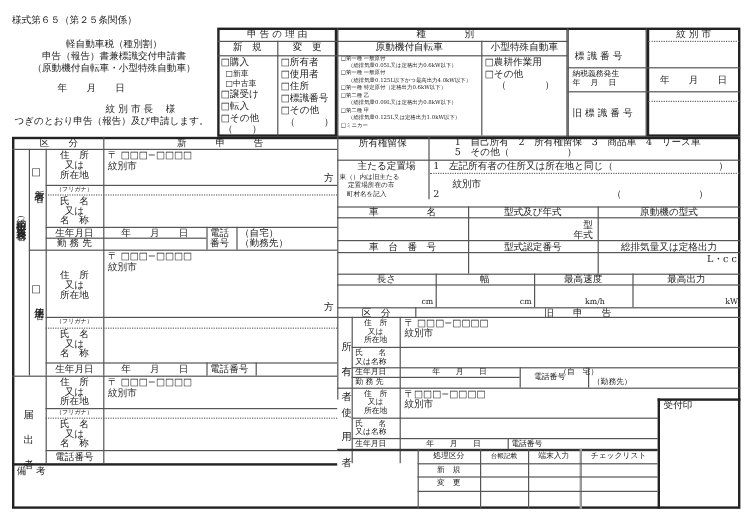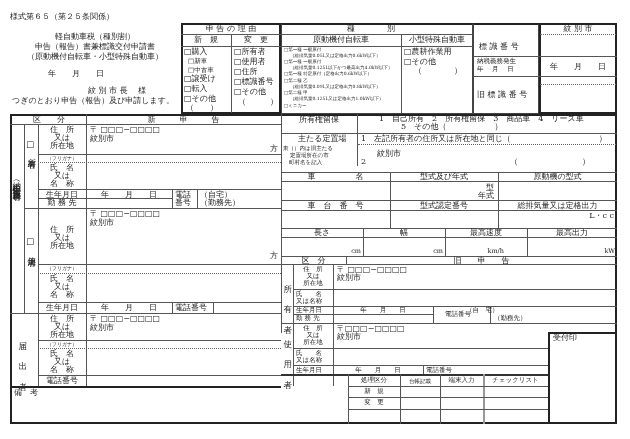--- a/index.html
+++ b/index.html
@@ -171,21 +171,21 @@
 <div class="vl" style="left:38px;top:313px;height:73px"></div>
 <div class="vl" style="left:86px;top:313px;height:73px"></div>
 <div class="hl" style="left:10px;top:386px;width:271px;border-top:2px solid #222"></div>
 
 <div class="t" style="left:14px;top:389px">備　考</div>
 <div class="a" style="left:14px;top:398px;width:330px;height:24px"></div>
 
 <div class="t c" style="left:281px;top:116px;width:76px">所有権留保</div>
 <div class="vl" style="left:357px;top:114px;height:52px"></div>
 <div class="t" style="left:379px;top:115px">1　自己所有　2　所有権留保　3　商品車　4　リース車</div>
-<div class="t" style="left:401px;top:123px">5　その他（　　　　　　）</div>
+<div class="t" style="left:379px;top:123px">5　その他（　　　　　　）</div>
 <div class="hl" style="left:281px;top:133px;width:336px"></div>
 <div class="t" style="left:298px;top:135px">主たる定置場</div>
 <div class="t xs" style="left:283px;top:145px;font-size:5.5px">東（）内は旧主たる</div>
 <div class="t xs" style="left:290px;top:152px;font-size:5.5px">定置場所在の市</div>
 <div class="t xs" style="left:289px;top:159px;font-size:5.5px">町村名を記入</div>
 <div class="t" style="left:361px;top:135px">1　左記所有者の住所又は所在地と同じ（　　　　　　　　　　　）</div>
 <div class="dl" style="left:358px;top:144px;width:258px"></div>
 <div class="t" style="left:377px;top:150px">紋別市</div>
 <div class="t" style="left:361px;top:158px">2</div>
 <div class="t" style="left:510px;top:158px">（　　　　　　　　）</div>

